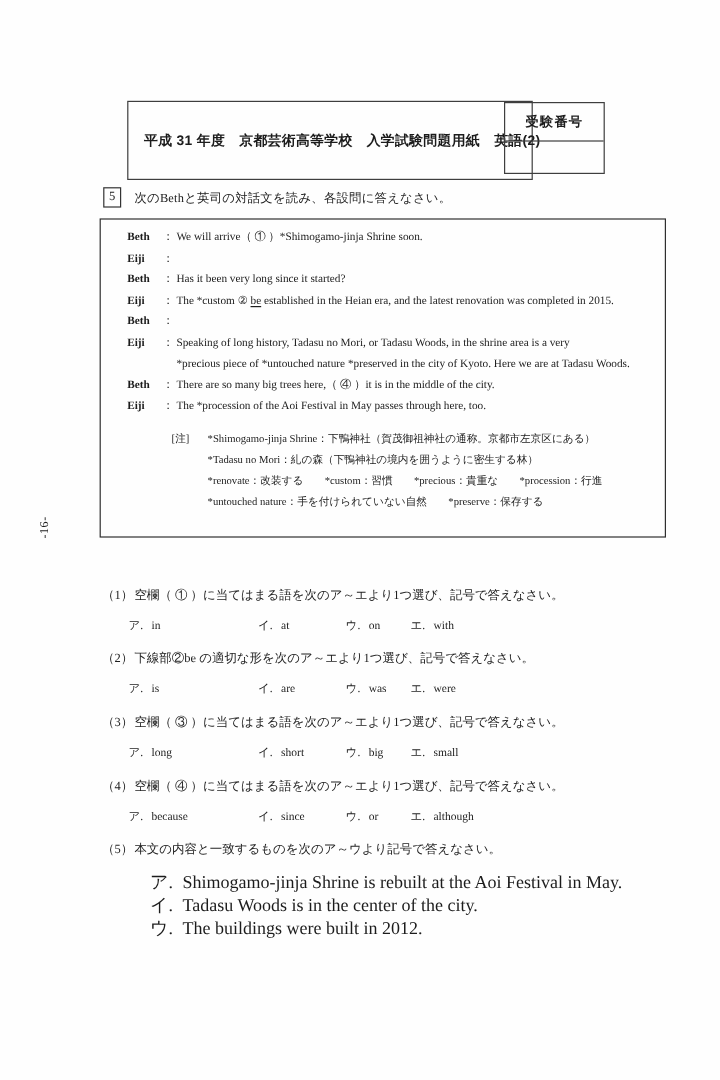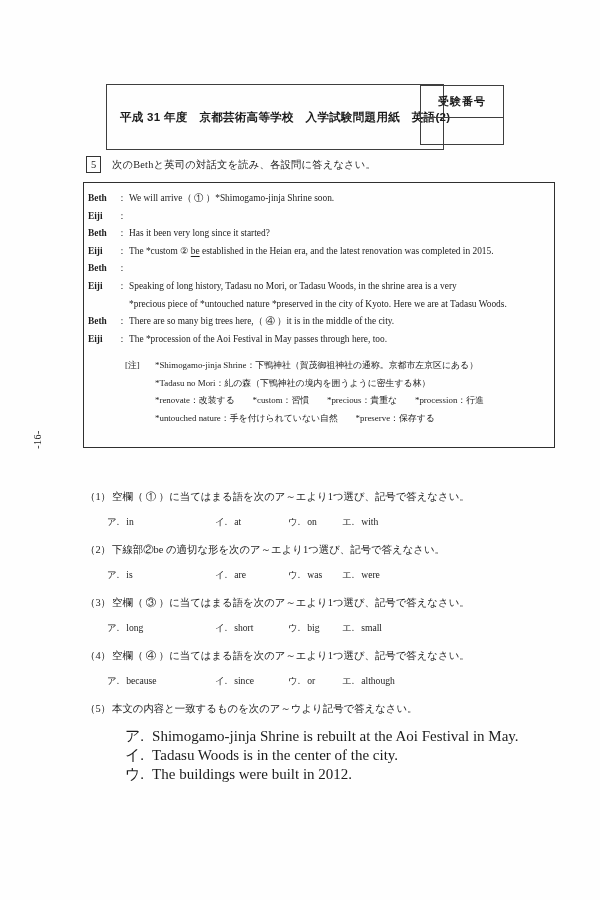--- a/index.html
+++ b/index.html
@@ -43,21 +43,21 @@
     border:1px solid #333;width:13px;height:15px;flex:none;
     display:flex;align-items:center;justify-content:center;
     font-size:10.5px;
   }
   .sec-instr{font-size:10.3px;letter-spacing:.2px;white-space:nowrap;}
 
   
   .dlg-box{
     position:absolute;left:83px;top:182px;width:472px;height:266px;
     border:1.4px solid #2f2f2f;box-sizing:border-box;
-    padding:7px 4px 0 4px;
+    padding:7px 4px 0 22px;
   }
   .dlg-row{display:flex;line-height:17.6px;font-size:9.4px;white-space:nowrap;}
   .dlg-name{width:29px;flex:none;font-weight:700;}
   .dlg-colon{width:10px;flex:none;text-align:center;}
   .dlg-text{margin-left:2px;}
   .u-word{text-decoration:underline;text-underline-offset:2px;}
 
   
   .notes{margin-top:9px;font-size:8.9px;line-height:17.4px;}
   .note-row{display:flex;white-space:nowrap;}

